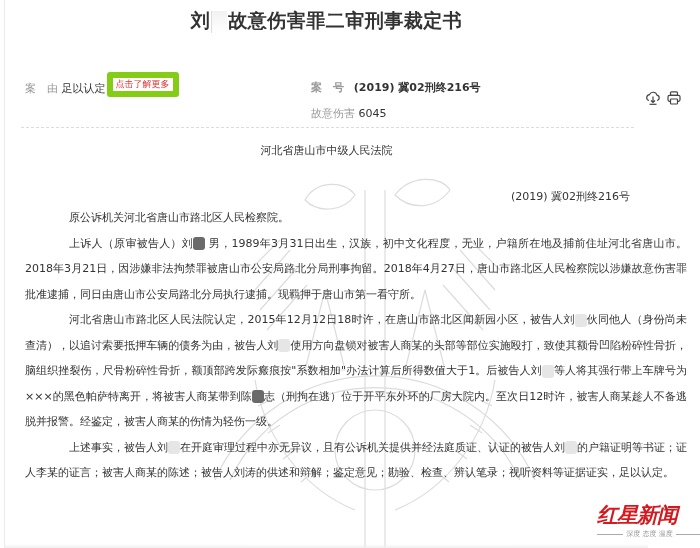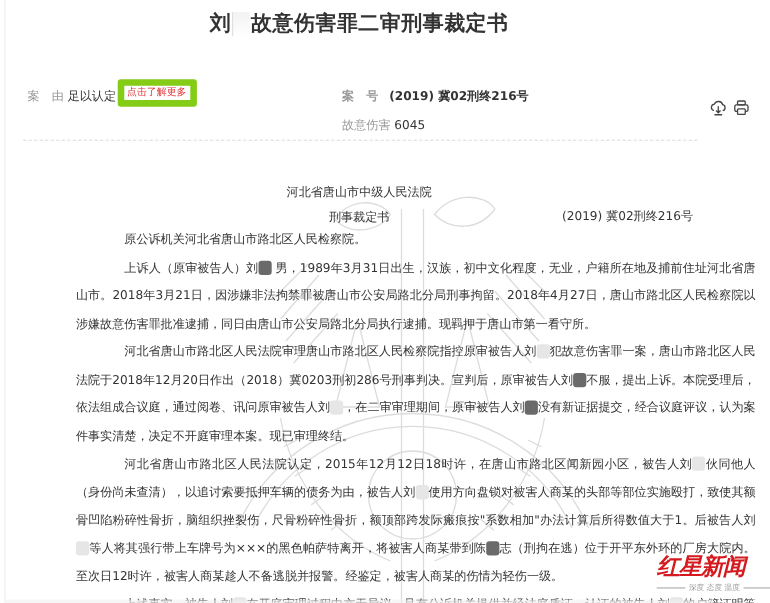--- a/index.html
+++ b/index.html
@@ -8,24 +8,24 @@
   .page { position: absolute; left: 4px; top: 0; width: 644px; height: 548px; border-left: 1px solid #ececec; background: #fff; }
   .title { position: absolute; left: 0; right: 0; top: 8px; text-align: center; font-size: 19px; color: #333; letter-spacing: 0.5px; }
   .title .blur { display: inline-block; width: 16px; height: 22px; background: linear-gradient(#f2f2f2, #ffffff); vertical-align: middle; margin: 0 1px; border-left: 1px solid #ddd; }
   .meta { position: absolute; font-size: 11px; color: #333; white-space: nowrap; }
   .meta .lbl { color: #999; text-align: right; }
   .tag { display: inline-block; border: 6px solid #84cc16; color: #e03030; border-radius: 3px; font-size: 9px; padding: 0 3px; line-height: 13px; position: relative; top: -5px; margin-left: 1px; }
   .actions { position: absolute; top: 90px; left: 640px; display: flex; gap: 5px; }
   .icon-btn { width: 16px; height: 16px; display: inline-block; cursor: pointer; }
   .divider { position: absolute; left: 16px; right: 14px; top: 127px; border-top: 1px dashed #dcdcdc; }
   .emblem { position: absolute; left: 190px; top: 150px; width: 360px; height: 400px; pointer-events: none; }
-  .court { position: absolute; left: 0; right: 0; text-align: center; font-size: 11px; color: #333; margin-top: 24px; }
+  .court { position: absolute; left: 0; right: 0; text-align: center; font-size: 11px; color: #333; }
   .caseno-r { position: absolute; right: 18px; top: 189px; font-size: 11px; color: #333; }
   .body { position: absolute; left: 20px; width: 662px; font-size: 11px; color: #333; line-height: 25.5px; top: 205px; }
-  .body p { text-align: justify; margin-left: 44px; }
+  .body p { text-align: justify; }
   .body p.indent { text-indent: 44px; }
   .redact { display: inline-block; width: 12px; height: 13px; vertical-align: middle; border-radius: 3px; }
   .redact.light { background: #e6e6e6; }
   .redact.dark { background: #6a6a6a; }
   .logo { position: absolute; left: 592px; top: 503px; width: 105px; height: 42px; }
   .logo .main { font-family: "DejaVu Serif", serif; font-size: 21px; font-weight: bold; color: #d4191f; letter-spacing: -1px; font-style: italic; line-height: 24px; }
   .logo .sub { font-size: 7px; color: #999; display: flex; align-items: center; gap: 3px; margin-top: 2px; }
   .logo .sub .line { flex: 1; height: 1px; background: #aaa; }
   .bottom-fade { position: absolute; left: 0; right: 0; bottom: 0; height: 4px; background: linear-gradient(rgba(255,255,255,0), #f0f0f0); }
 </style>
@@ -86,27 +86,25 @@
       <path d="M230 140 L210 220 L250 220 Z"></path>
       <path d="M60 230 C70 290 110 340 160 360"></path>
       <path d="M300 230 C290 290 250 340 200 360"></path>
       <path d="M75 250 l-12 6 M85 275 l-12 8 M100 300 l-12 9 M118 322 l-12 10"></path>
       <path d="M285 250 l12 6 M275 275 l12 8 M260 300 l12 9 M242 322 l12 10"></path>
       <circle cx="180" cy="300" r="40"></circle>
     </g>
   </svg>
 
   <div class="court" style="top:143px;">河北省唐山市中级人民法院</div>
-  <div class="court" style="top:166px;">刑事裁定书</div>
   <div class="caseno-r">(2019) 冀02刑终216号</div>
 
   <div class="body" id="doc-body">
       <p class="indent">原公诉机关河北省唐山市路北区人民检察院。</p>
       <p class="indent">上诉人（原审被告人）刘<span class="redact dark"></span> 男，1989年3月31日出生，汉族，初中文化程度，无业，户籍所在地及捕前住址河北省唐山市。2018年3月21日，因涉嫌非法拘禁罪被唐山市公安局路北分局刑事拘留。2018年4月27日，唐山市路北区人民检察院以涉嫌故意伤害罪批准逮捕，同日由唐山市公安局路北分局执行逮捕。现羁押于唐山市第一看守所。</p>
-      <p class="indent">河北省唐山市路北区人民法院审理唐山市路北区人民检察院指控原审被告人刘<span class="redact light"></span>犯故意伤害罪一案，唐山市路北区人民法院于2018年12月20日作出（2018）冀0203刑初286号刑事判决。宣判后，原审被告人刘<span class="redact dark"></span>不服，提出上诉。本院受理后，依法组成合议庭，通过阅卷、讯问原审被告人刘<span class="redact light"></span>，在二审审理期间，原审被告人刘<span class="redact dark"></span>没有新证据提交，经合议庭评议，认为案件事实清楚，决定不开庭审理本案。现已审理终结。</p>
       <p class="indent">河北省唐山市路北区人民法院认定，2015年12月12日18时许，在唐山市路北区闻新园小区，被告人刘<span class="redact light"></span>伙同他人（身份尚未查清），以追讨索要抵押车辆的债务为由，被告人刘<span class="redact light"></span>使用方向盘锁对被害人商某的头部等部位实施殴打，致使其额骨凹陷粉碎性骨折，脑组织挫裂伤，尺骨粉碎性骨折，额顶部跨发际瘢痕按"系数相加"办法计算后所得数值大于1。后被告人刘<span class="redact light"></span>等人将其强行带上车牌号为×××的黑色帕萨特离开，将被害人商某带到陈<span class="redact dark"></span>志（刑拘在逃）位于开平东外环的厂房大院内。至次日12时许，被害人商某趁人不备逃脱并报警。经鉴定，被害人商某的伤情为轻伤一级。</p>
       <p class="indent">上述事实，被告人刘<span class="redact light"></span>在开庭审理过程中亦无异议，且有公诉机关提供并经法庭质证、认证的被告人刘<span class="redact light"></span>的户籍证明等书证；证人李某的证言；被害人商某的陈述；被告人刘涛的供述和辩解；鉴定意见；勘验、检查、辨认笔录；视听资料等证据证实，足以认定。</p>
     </div>
 
   <div class="logo">
     <div class="main">红星新闻</div>
     <div class="sub">
       <span class="line"></span>
       <span>深度 态度 温度</span>
       <span class="line"></span>

